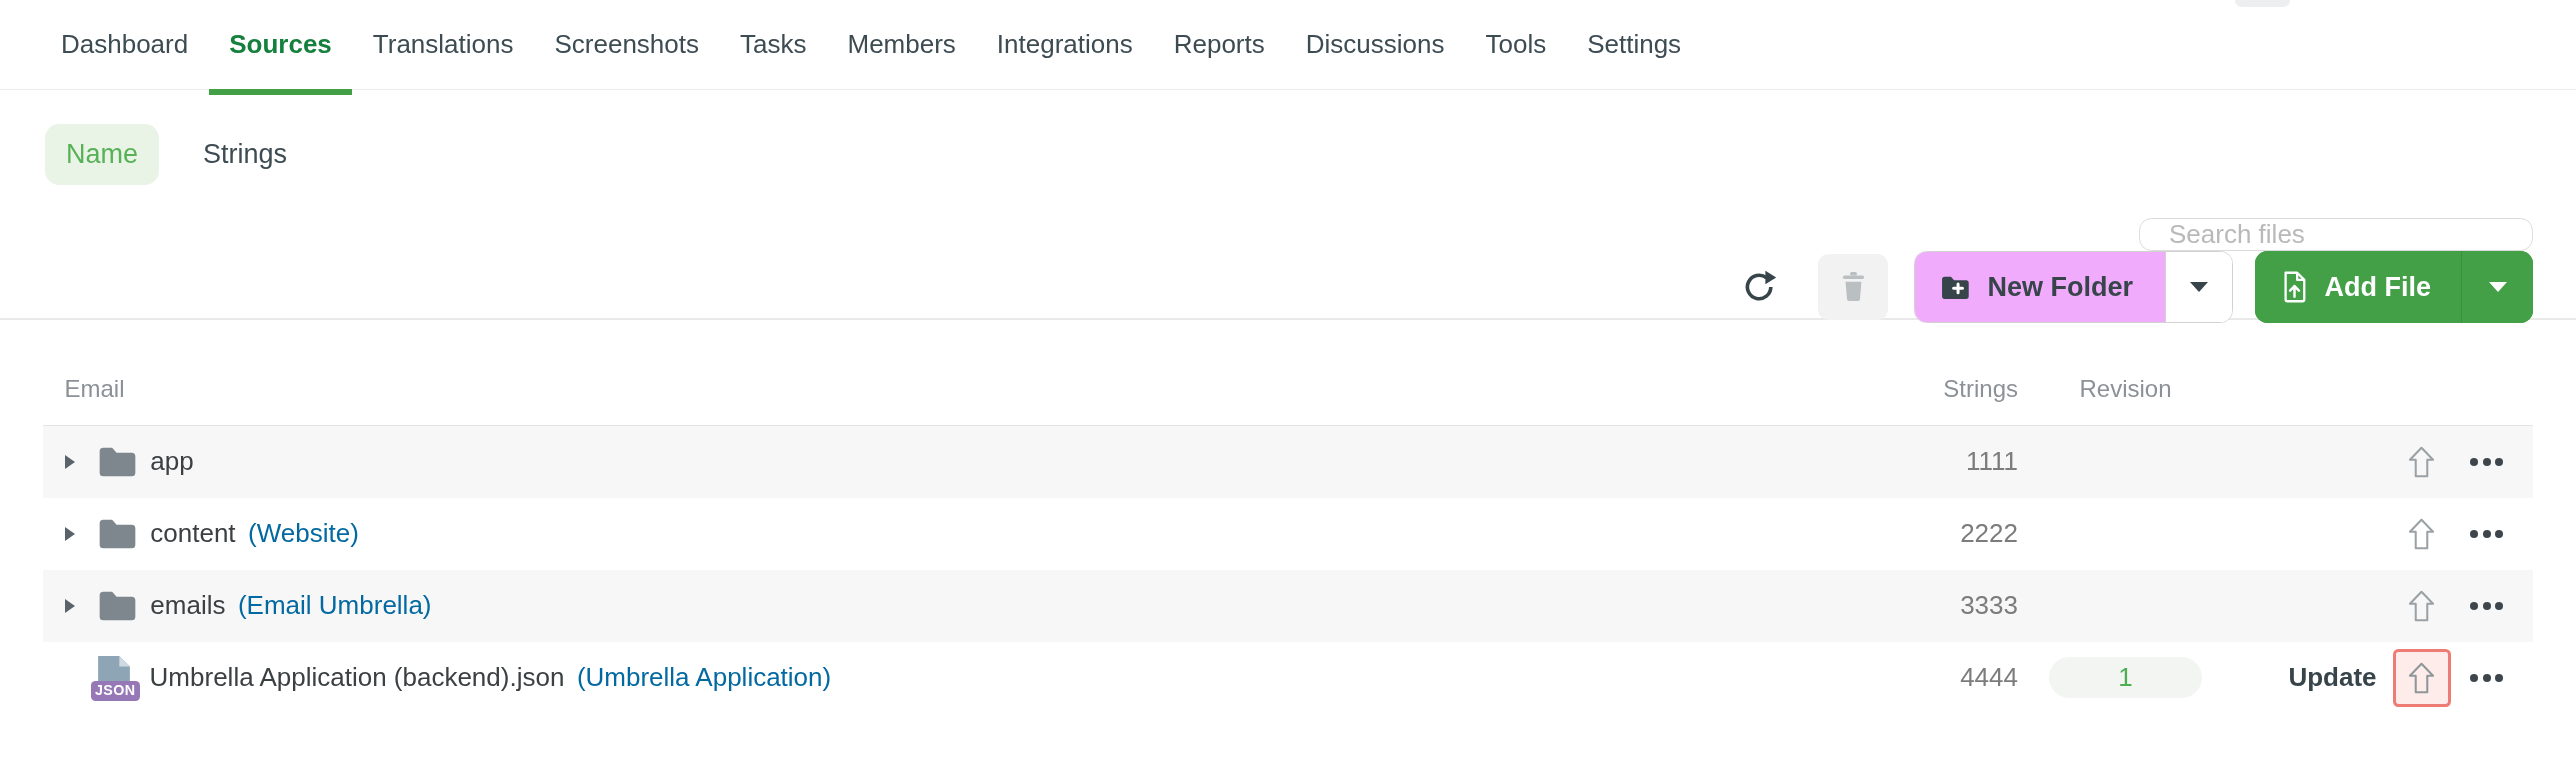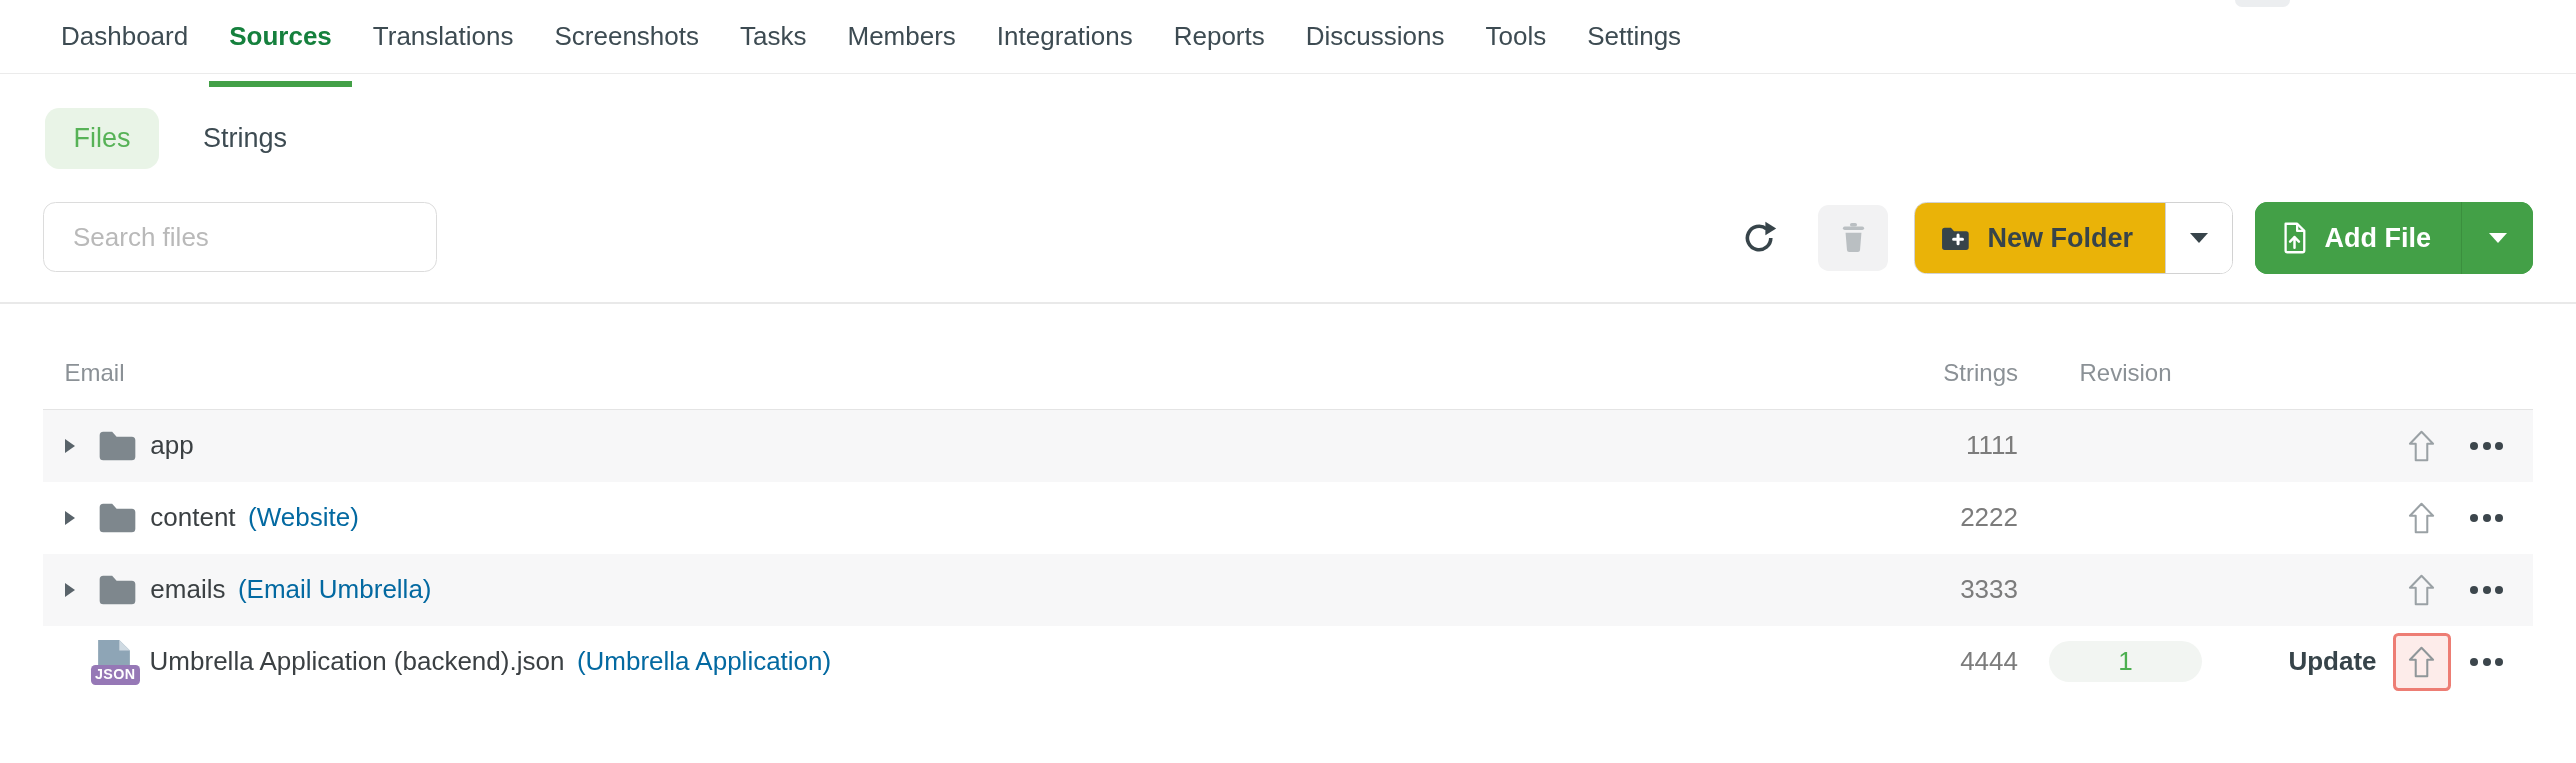--- a/index.html
+++ b/index.html
@@ -11,21 +11,21 @@
   }
 
   
   .top-fragment {
     position:absolute; left:2235px; top:0; width:55px; height:7.2px;
     background:#eceef0; border-radius:0 0 7.2px 7.2px;
   }
 
   
   .nav {
-    height:74px; border-bottom:1.8px solid #ebebeb;
+    height:90px; border-bottom:1.8px solid #ebebeb;
     display:flex; align-items:center; gap:41px; padding-left:61px;
   }
   .nav-item {
     position:relative; font-size:26px; color:#3d4b52; cursor:pointer;
     white-space:nowrap; height:98px; display:flex; align-items:center;
   }
   .nav-item.active { font-weight:bold; color:#15803d; }
   .nav-item.active::after {
     content:""; position:absolute; left:-20.6px; right:-20.6px; bottom:-1.8px;
     height:6.3px; background:#43a047;
@@ -34,39 +34,39 @@
   
   .view-tabs { margin:34px 0 0 45px; display:flex; align-items:center; gap:44px; }
   .tab { font-size:27px; cursor:pointer; }
   .tab-files {
     background:#e9f4e7; color:#57b257; width:114px; height:61px;
     border-radius:14.3px; display:flex; align-items:center; justify-content:center;
   }
   .tab-strings { color:#3d4b52; }
 
   
-  .controls { margin:33px 43px 0 43px; height:72px; display:flex; align-items:flex-start; }
+  .controls { margin:33px 43px 0 43px; height:72px; display:flex; align-items:flex-end;flex-direction:column; }
   .search-input {
     width:394px; height:70px; border:1.8px solid #dcdcdc; border-radius:12.5px;
     font-family:"Liberation Sans", sans-serif; font-size:26px; color:#444;
     padding:0 29px; outline:none;
   }
   .search-input::placeholder { color:#b9b9b9; }
   .right-group { margin-left:auto; display:flex; align-items:center; }
   .icon-btn { background:none; border:none; padding:0; cursor:pointer; display:flex; align-items:center; justify-content:center; }
   .refresh-btn { width:39px; height:39px; }
   .trash-btn {
     margin-left:39px; width:70px; height:66px; background:#f2f2f3;
     border:none; border-radius:10.7px; display:flex; align-items:center; justify-content:center;
   }
   .split-btn { display:flex; align-items:stretch; height:72px; border-radius:12.5px; overflow:hidden; }
   .nf-btn { margin-left:26px; border:1.8px solid #d2d2d2; background:#ffffff; }
   .nf-main {
     display:flex; align-items:center; gap:18px; padding:0 32px 0 25px;
-    background:#eab308; border:none; cursor:pointer;
+    background:#f0abfc; border:none; cursor:pointer;
     font-family:"Liberation Sans", sans-serif; font-size:27px; font-weight:bold; color:#37444a;
   }
   .nf-caret {
     width:67px; border:none; border-left:1.8px solid #d2d2d2; background:#fff; cursor:pointer;
     display:flex; align-items:center; justify-content:center;
   }
   .af-btn { margin-left:21.5px; background:#43a047; }
   .af-main {
     display:flex; align-items:center; gap:18px; padding:0 30px 0 27px;
     background:#43a047; border:none; cursor:pointer;
@@ -138,21 +138,21 @@
   <div class="nav-item">Tasks</div>
   <div class="nav-item">Members</div>
   <div class="nav-item">Integrations</div>
   <div class="nav-item">Reports</div>
   <div class="nav-item">Discussions</div>
   <div class="nav-item">Tools</div>
   <div class="nav-item">Settings</div>
 </div>
 
 <div class="view-tabs">
-  <div class="tab tab-files">Files</div>
+  <div class="tab tab-files">Name</div>
   <div class="tab tab-strings">Strings</div>
 </div>
 
 <div class="controls">
   <input class="search-input" type="text" placeholder="Search files" style="">
   <div class="right-group">
     <button class="icon-btn refresh-btn">
       <span style="display:flex">
         <svg width="36" height="36" viewBox="0 0 40 40">
           <path d="M32 20 A 13 13 0 1 1 27.2 9.9" fill="none" stroke="#37444a" stroke-width="4"></path>

